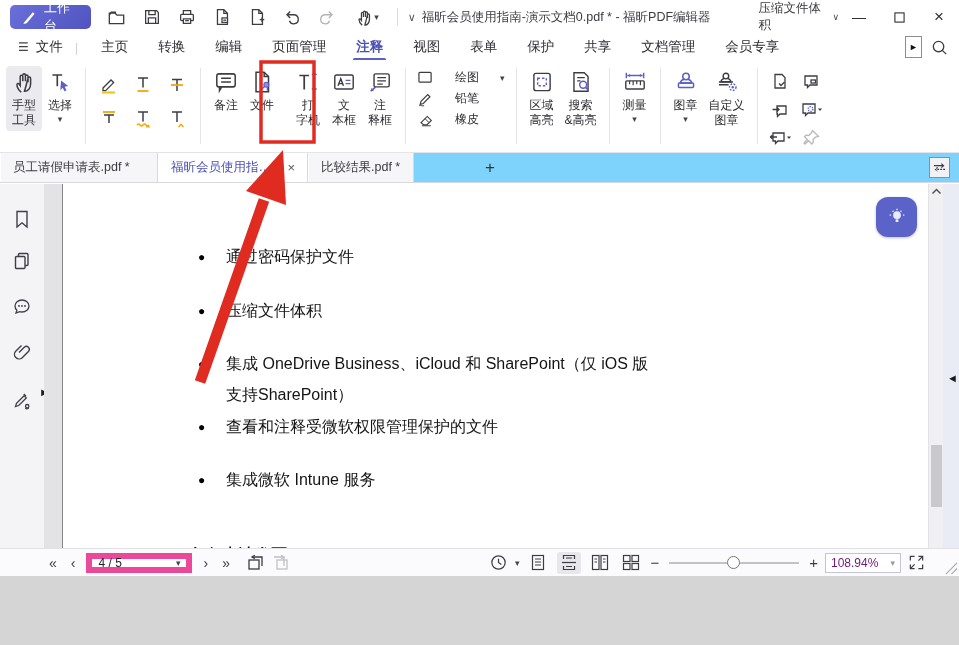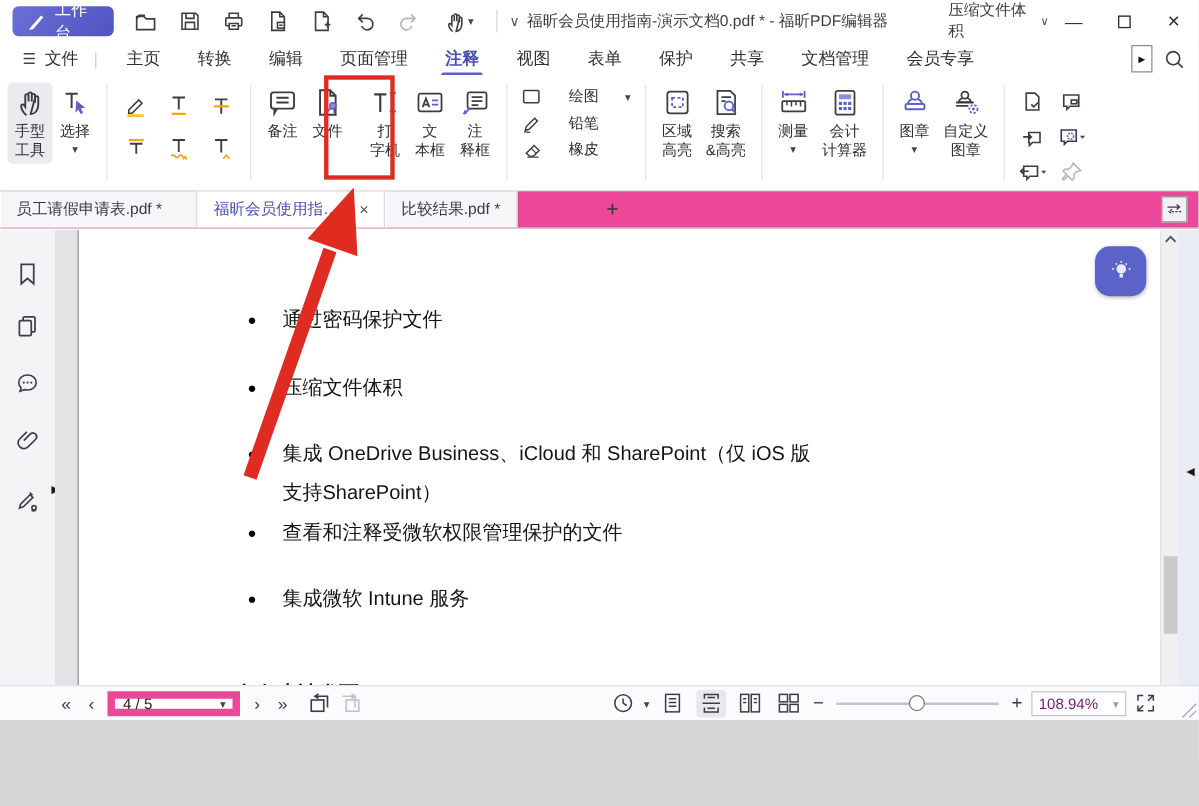--- a/index.html
+++ b/index.html
@@ -51,21 +51,21 @@
            gap:2px 2px;margin-top:2px;}
   .mk{display:flex;align-items:center;justify-content:center;border-radius:3px;}
   .stack{display:flex;flex-direction:column;gap:2px;margin-top:2px;}
   .srow{display:flex;align-items:center;gap:21px;padding:1px 4px;font-size:12px;color:#2e2e33;}
   .dd{font-size:9px;color:#444;}
   .grid2{display:grid;grid-template-columns:30px 30px;grid-template-rows:27px 27px 27px;gap:1px;margin-top:2px;}
   .g2{display:flex;align-items:center;justify-content:center;}
   .tb-collapse{position:absolute;right:8px;top:126px;color:#9a9aa0;}
 
   
-  .tabbar{position:absolute;left:0;top:153px;width:100%;height:30px;background:#ec4899;
+  .tabbar{position:absolute;left:0;top:153px;width:100%;height:30px;background:#7dd3fc;
           border-bottom:1px solid #d8d9df;display:flex;align-items:stretch;}
   .ftab{display:flex;align-items:center;padding:0 12px;font-size:12.5px;color:#3a3a40;
         background:#f6f6f8;border-right:1px solid #d8d9df;border-left:1px solid #fff;white-space:nowrap;}
   .ftab.active{background:#fff;color:#4a4fb5;}
   .ftab .close{margin-left:9px;color:#55555c;font-size:13px;}
   .newtab{display:flex;align-items:center;padding:0 14px;font-size:17px;color:#333;margin-left:57px;}
   .tab-switch{position:absolute;right:9px;top:4px;width:21px;height:21px;border:1px solid #8d8d94;
           background:#f2f2f5;display:flex;align-items:center;justify-content:center;}
 
   
@@ -437,38 +437,20 @@
             <path d="M4 3.5v5M20 3.5v5M5 6h14" stroke="#5b5fc7" stroke-width="1.3"></path>
             <path d="M5 6l2.5-1.3v2.6zM19 6l-2.5-1.3v2.6z" fill="#5b5fc7"></path>
             <rect x="3.5" y="11" width="17" height="7.5" rx="1" stroke="#3c3c43" stroke-width="1.3"></rect>
             <path d="M7 11v3M10.3 11v4M13.6 11v3M17 11v4" stroke="#3c3c43" stroke-width="1.1"></path>
           </svg>
       </span>
       <span class="lbl">测量</span>
       <span class="dd" style="margin-top:-2px;">▾</span>
     </div>
 
-    <div class="tbtn">
-      <span class="ico">
-        <svg width="26" height="26" viewBox="0 0 24 24" fill="none">
-            <rect x="5" y="3.5" width="14" height="17.5" rx="1.5" stroke="#3c3c43" stroke-width="1.3"></rect>
-            <rect x="7.5" y="6" width="9" height="3.6" fill="#8a8fe0"></rect>
-            <g fill="#5b5fc7">
-              <rect x="7.5" y="11.5" width="2.3" height="2.3"></rect>
-              <rect x="10.9" y="11.5" width="2.3" height="2.3"></rect>
-              <rect x="14.3" y="11.5" width="2.3" height="2.3"></rect>
-              <rect x="7.5" y="15.3" width="2.3" height="2.3"></rect>
-              <rect x="10.9" y="15.3" width="2.3" height="2.3"></rect>
-              <rect x="14.3" y="15.3" width="2.3" height="2.3"></rect>
-            </g>
-          </svg>
-      </span>
-      <span class="lbl">会计
-计算器</span>
-    </div>
 
     <div class="tb-div"></div>
 
     <div class="tbtn">
       <span class="ico">
         <svg width="26" height="26" viewBox="0 0 24 24" fill="none" stroke="#5b5fc7" stroke-width="1.4">
             <circle cx="12" cy="7" r="3"></circle>
             <path d="M10 9.5c-2 .8-3.2 2-3.2 3.5h10.4c0-1.5-1.2-2.7-3.2-3.5"></path>
             <rect x="5" y="13" width="14" height="4" rx="1"></rect>
           </svg>

